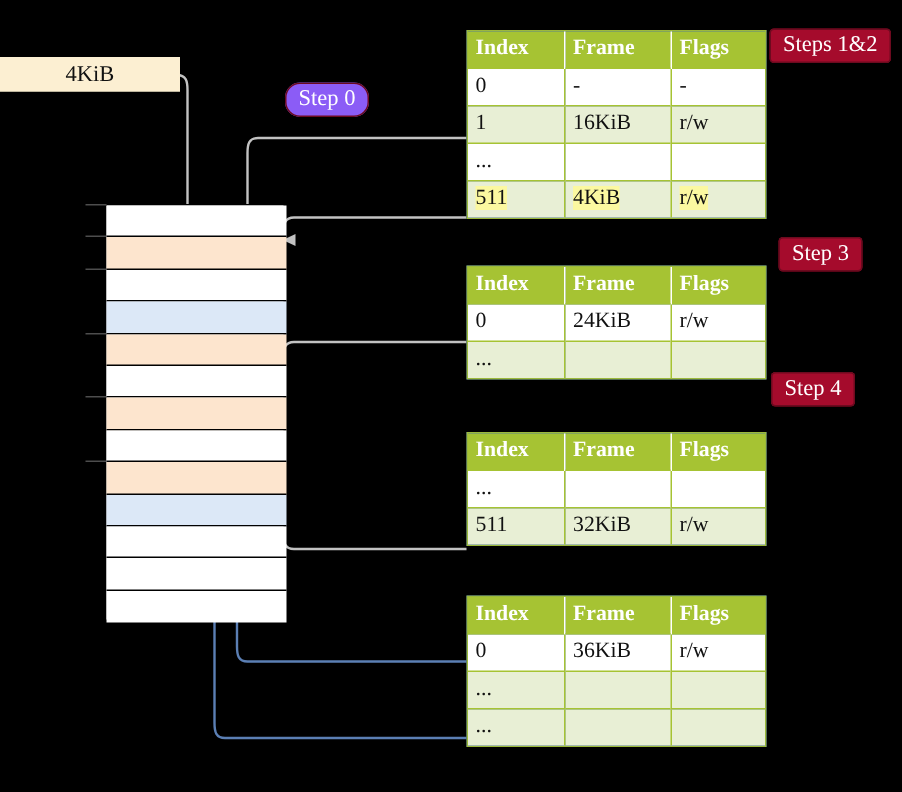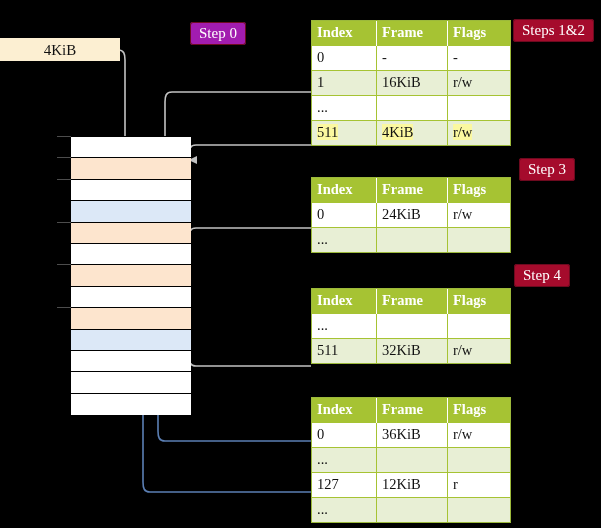--- a/index.html
+++ b/index.html
@@ -312,35 +312,30 @@
             <tr class="plain">
               <td class="col-index"><span>0</span></td>
               <td class="col-frame"><span>36KiB</span></td>
               <td class="col-flags"><span>r/w</span></td>
             </tr>
             <tr class="alt">
               <td class="col-index"><span>...</span></td>
               <td class="col-frame">&nbsp;</td>
               <td class="col-flags">&nbsp;</td>
             </tr>
-            <tr class="plain">
-              <td class="col-index"><span>127</span></td>
-              <td class="col-frame"><span>12KiB</span></td>
-              <td class="col-flags"><span>r</span></td>
-            </tr>
             <tr class="alt">
               <td class="col-index"><span>...</span></td>
               <td class="col-frame">&nbsp;</td>
               <td class="col-flags">&nbsp;</td>
             </tr>
           </tbody>
         </table>
       </div>
     </div>
 
   <div id="badges-host">
-      <div class="badge" style="left: 190px; top: 22px; background: #a21caf;">Step 0</div>
+      <div class="badge" style="left: 190px; top: 55px; background: #8b5cf6; border-radius: 10px;">Step 0</div>
       <div class="badge" style="left: 513px; top: 19px; background: rgb(165, 11, 44);">Steps 1&amp;2</div>
       <div class="badge" style="left: 519px; top: 158px; background: rgb(165, 11, 44); text-align: center;">Step 3</div>
-      <div class="badge" style="left: 514px; top: 264px; background: rgb(165, 11, 44);">Step 4</div>
+      <div class="badge" style="left: 514px; top: 248px; background: rgb(165, 11, 44);">Step 4</div>
     </div>
 
 </div>
 
 </body></html>

